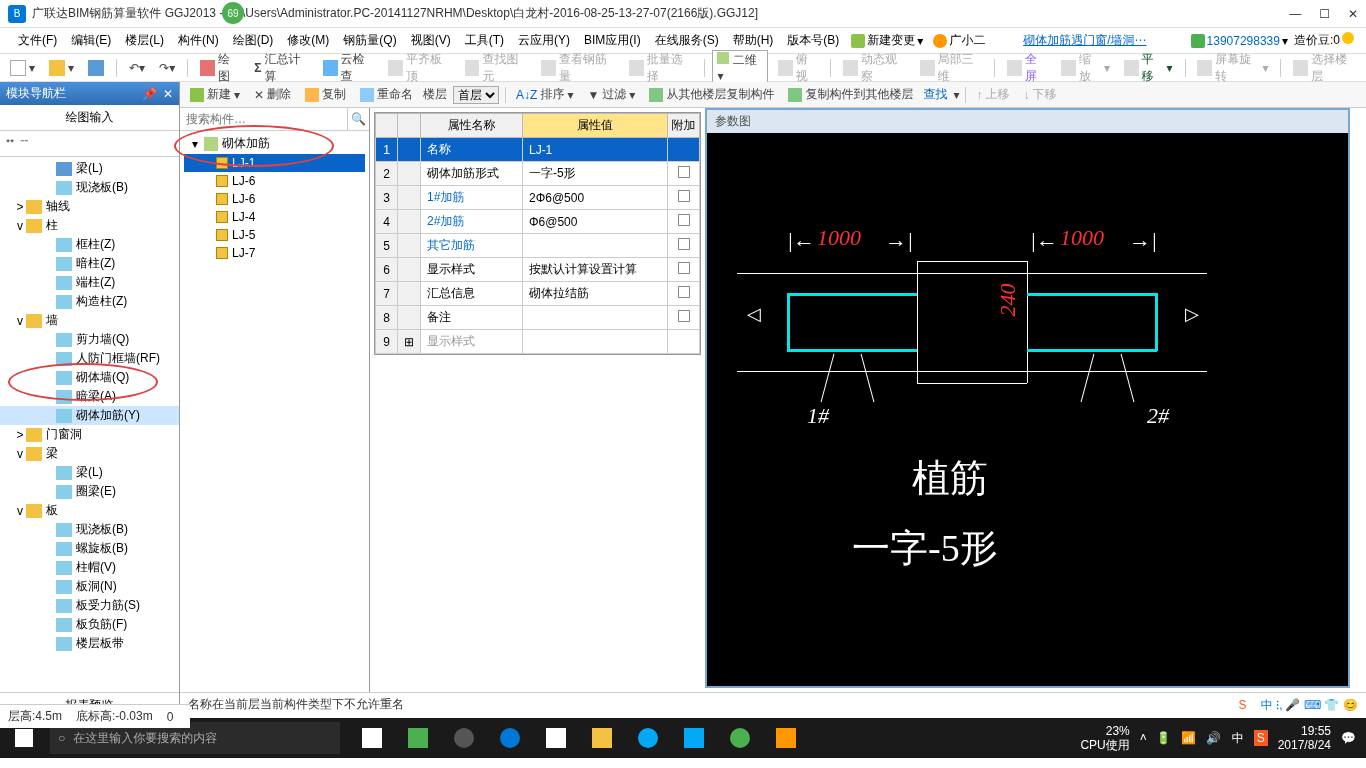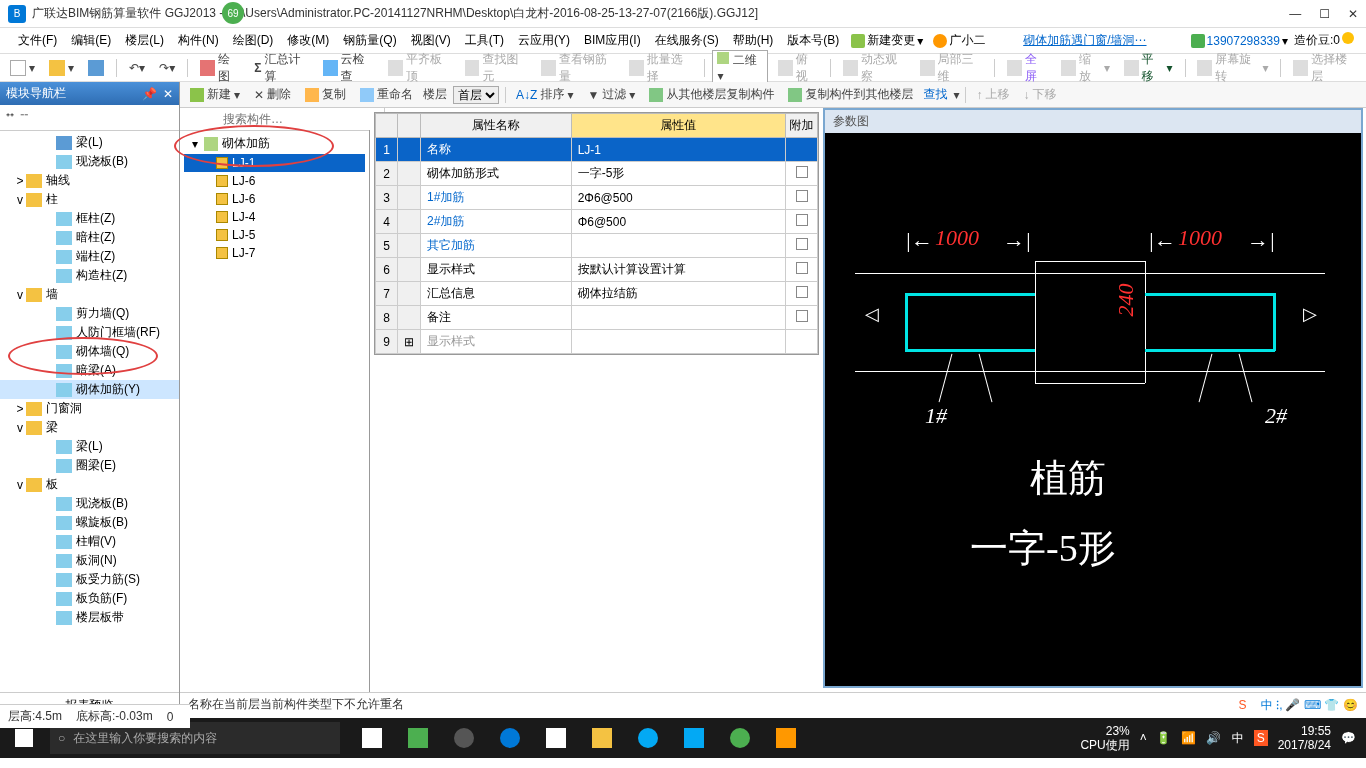--- a/index.html
+++ b/index.html
@@ -55,21 +55,21 @@
 .fico.folder { background:#f4c242; }
 .fico.blue { background:#5b9bd5; }
 .fico.item { background:#87ceeb; }
 .tree-item.sel { background:#cde6ff; }
 .nav-bottom-btn { text-align:center; padding: 4px; border-top:1px solid #ccc; cursor:pointer; }
 .rel { position:relative; }
 .circle1 { position:absolute; border:2px solid #e04040; border-radius:50%; pointer-events:none; }
 
 .list-panel { width: 190px; border-right:1px solid #999; display:flex; flex-direction:column; }
 .searchbox { display:flex; border-bottom:1px solid #ccc; }
-.searchbox input { flex:1; border:none; padding:4px 6px; outline:none; color:#999;margin-left:37px; }
+.searchbox input { flex:1; border:none; padding:4px 6px; outline:none; color:#999; }
 .searchbox .sbtn { width:24px; display:flex; align-items:center; justify-content:center; cursor:pointer; color:#0078d7; border-left:1px solid #ccc; }
 .list-tree { padding: 2px 4px; position:relative; }
 .list-root { padding:2px 8px; display:flex; align-items:center; cursor:pointer; }
 .list-item { padding:2px 8px 2px 32px; display:flex; align-items:center; cursor:pointer; gap:4px; }
 .list-item .gico { width:12px; height:12px; background:#f4c242; border:1px solid #aa8800; display:inline-block; }
 .list-item.sel { background:#0a64c8; color:#fff; }
 
 .prop-panel { flex:1; display:flex; flex-direction:column; padding: 0; }
 .prop-tabs { display:flex; border-bottom:1px solid #999; margin: 2px 4px 0 4px; }
 .prop-tab { padding: 3px 12px; border:1px solid #999; border-bottom:none; background:#f0f0f0; margin-right:2px; cursor:pointer; }
@@ -78,21 +78,21 @@
 .prop-table th { background:#f0f0f0; border:1px solid #bbb; padding:3px; font-weight:normal; }
 .prop-table th.val { background:#ffe48a; }
 .prop-table td { border:1px solid #ccc; padding:3px 6px; }
 .prop-table td.rownum { background:#f0f0f0; text-align:center; width:22px; }
 .prop-table td.name { color:#0066cc; }
 .prop-table tr.sel td { background:#0a64c8; color:#fff; }
 .prop-table td.chk { text-align:center; width:32px; }
 .prop-table .gray { color:#999; }
 .chk-box { display:inline-block; width:12px; height:12px; border:1px solid #888; background:#fff; }
 
-.diagram-panel { width: 540px; border:2px solid #7aa7d0; margin: 0 3px 4px 0; display:flex; flex-direction:column; }
+.diagram-panel { width: 645px; border:2px solid #7aa7d0; margin: 0 16px 4px 0; display:flex; flex-direction:column; }
 .diagram-title { background:#dce6f2; padding:3px 8px; color:#555; }
 .diagram-canvas { flex:1; background:#000; position:relative; }
 .dim-txt { position:absolute; font-family:serif; }
 .dim-txt.red { color:#ff3030; font-size:22px; font-style:italic; }
 .dim-txt.white { color:#fff; font-size:22px; font-style:italic; }
 .dim-txt.big { color:#fff; font-size:38px; font-family:"SimSun",serif; }
 .rebar-line { position:absolute; background:#00e5e5; }
 .wall-line { position:absolute; background:#fff; }
 
 .statusbar { height: 24px; border-top:1px solid #ccc; display:flex; align-items:center; padding: 0 8px; gap:14px; color:#333; }
@@ -218,20 +218,21 @@
     </span>
 </div>
 
 <div style="display:flex">
   <div class="nav-panel" style="height:636px">
     <div class="nav-header">
       <span class="txt">模块导航栏</span>
       <span class="pin">📌</span>
       <span class="x">✕</span>
     </div>
+    <div class="nav-btn" style="background:#fff">绘图输入</div>
     <div class="nav-icons">
       <span>⁺⁺</span>
       <span>⁻⁻</span>
     </div>
     <div class="tree rel" id="tree-container">
       <div class="circle1" style="left:8px; top:206px; width:150px; height:38px;"></div>
     <div class="tree-item l2">
           <span class="exp"></span>
           <span class="fico blue"></span>
           <span>梁(L)</span>

